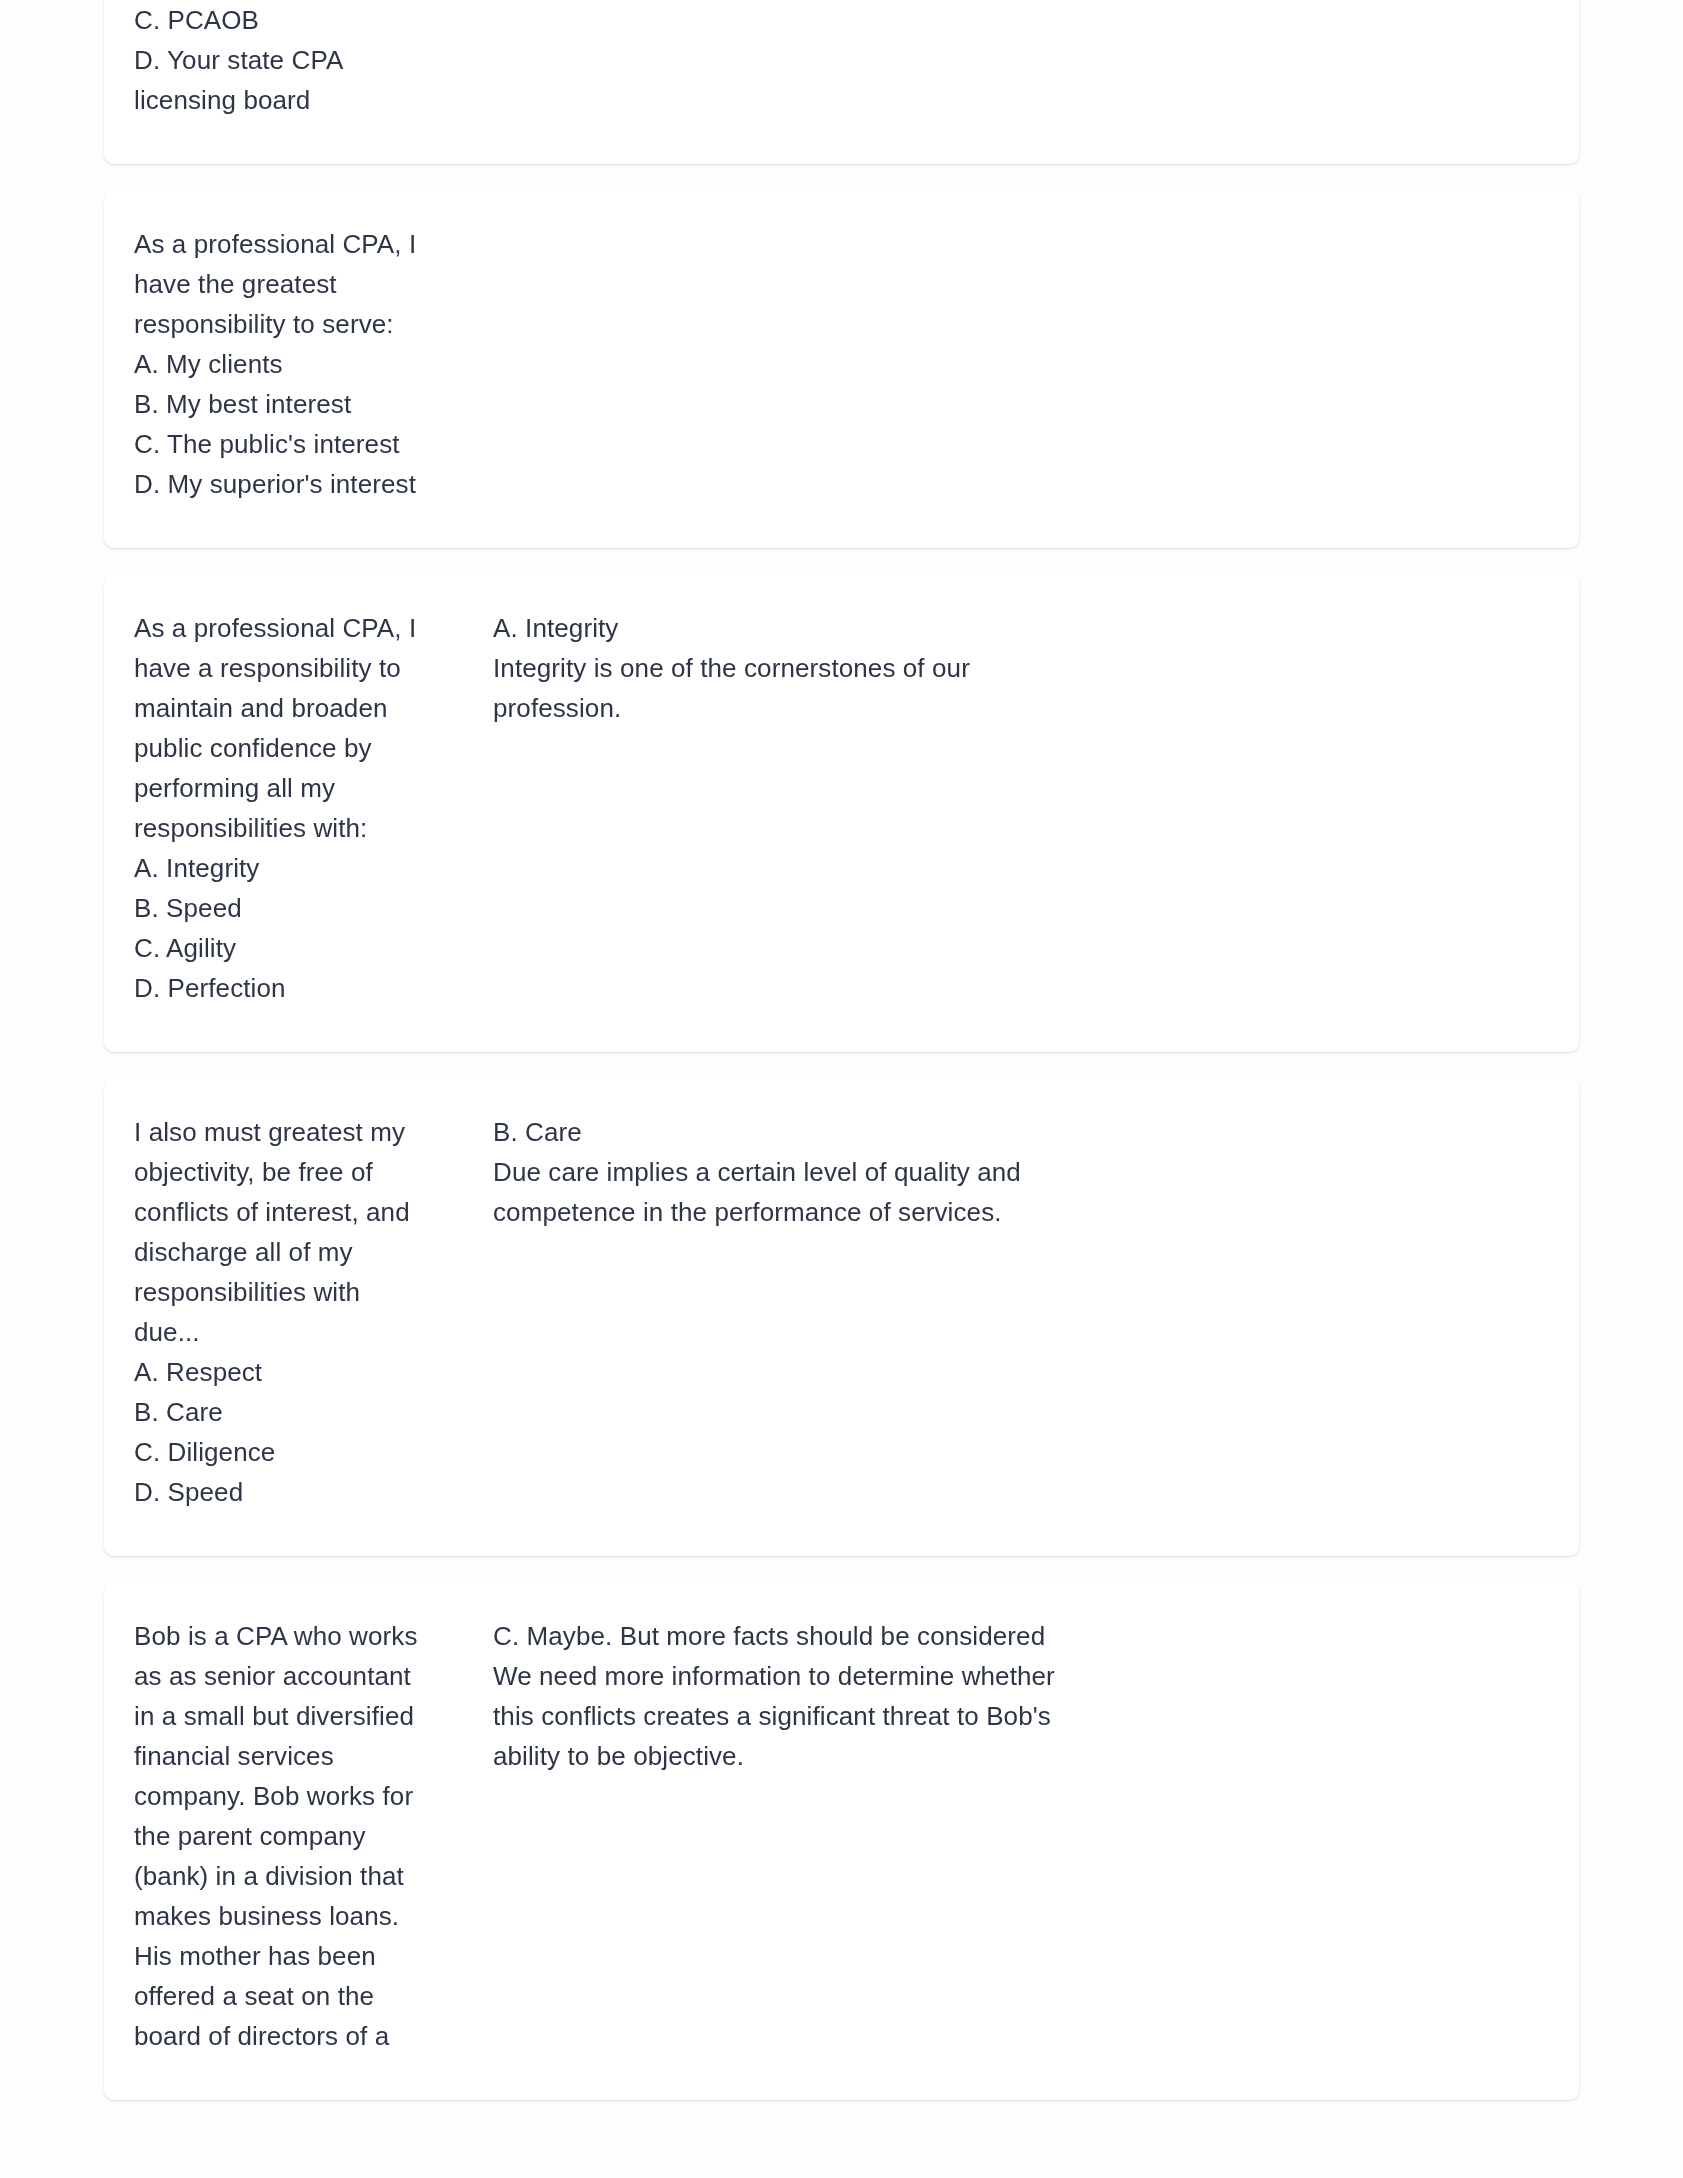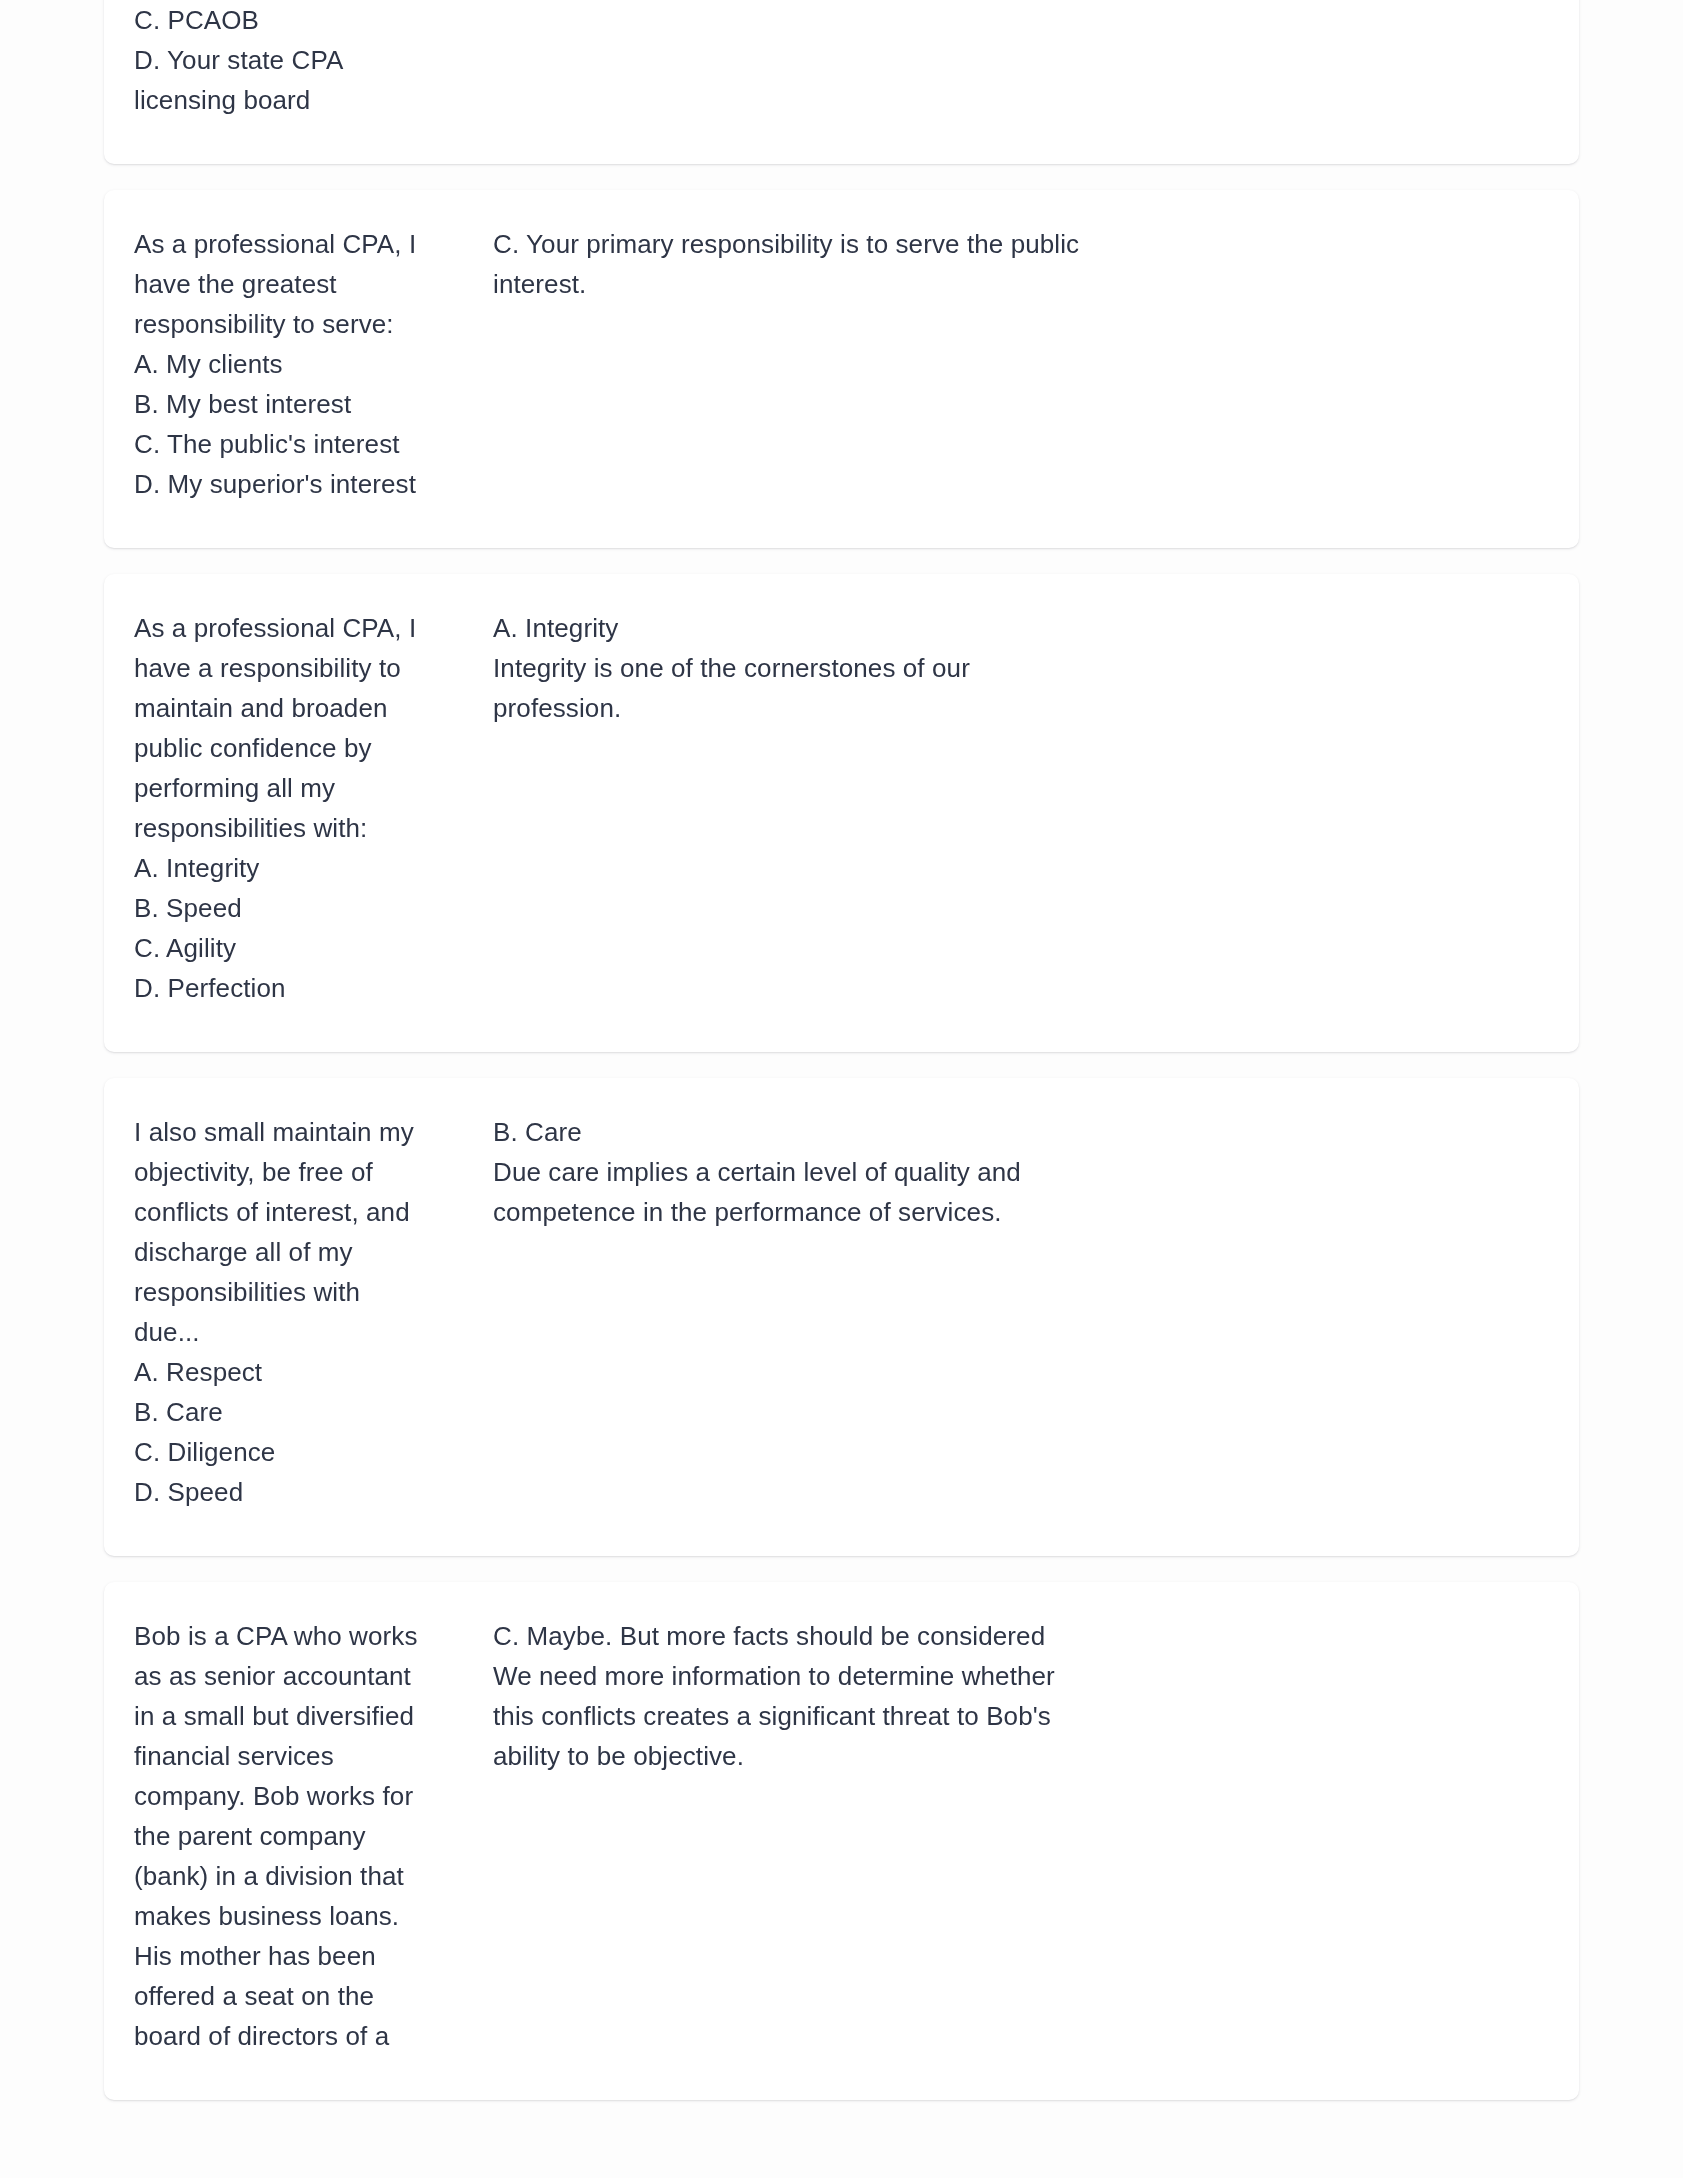--- a/index.html
+++ b/index.html
@@ -88,24 +88,20 @@
     <div class="qa-card">
       <div class="col-term">
         <div class="line">As a professional CPA, I
 have the greatest
 responsibility to serve:
 A. My clients
 B. My best interest
 C. The public's interest
 D. My superior's interest</div>
       </div>
-      <div class="col-def">
-        <div class="line">C. Your primary responsibility is to serve the public
-interest.</div>
-      </div>
     </div>
 
     <div class="qa-card">
       <div class="col-term">
         <div class="line">As a professional CPA, I
 have a responsibility to
 maintain and broaden
 public confidence by
 performing all my
 responsibilities with:
@@ -116,21 +112,21 @@
       </div>
       <div class="col-def">
         <div class="line">A. Integrity
 Integrity is one of the cornerstones of our
 profession.</div>
       </div>
     </div>
 
     <div class="qa-card">
       <div class="col-term">
-        <div class="line">I also small maintain my
+        <div class="line">I also must greatest my
 objectivity, be free of
 conflicts of interest, and
 discharge all of my
 responsibilities with
 due...
 A. Respect
 B. Care
 C. Diligence
 D. Speed</div>
       </div>

